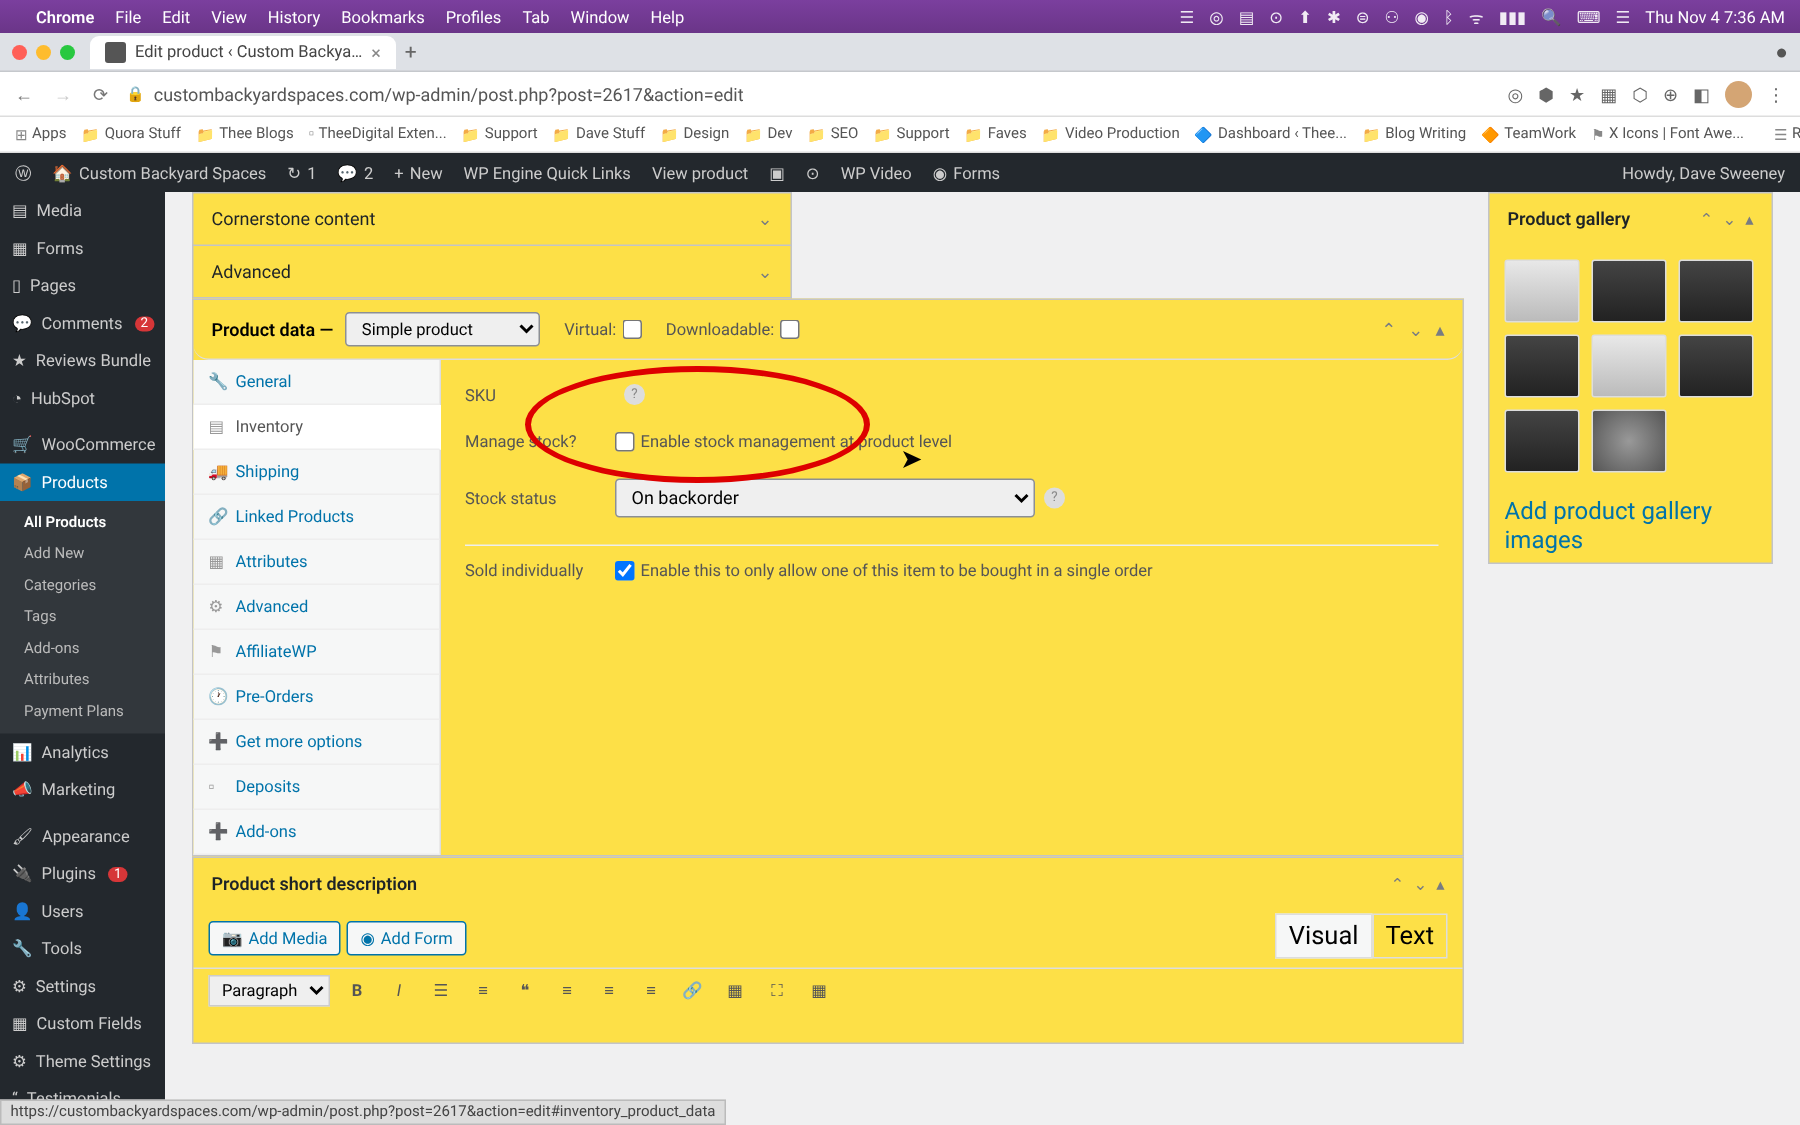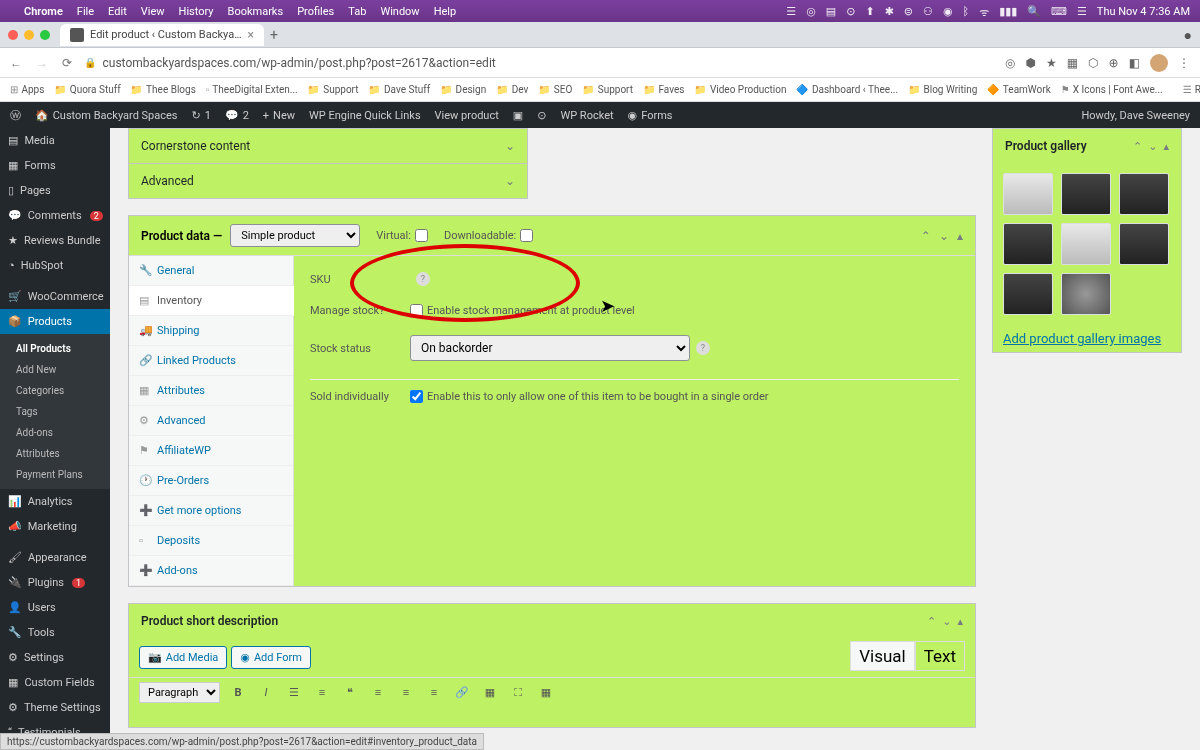--- a/index.html
+++ b/index.html
@@ -36,25 +36,25 @@
 .sidebar .sub { background:#32373c; padding:4px 0; }
 .sidebar .sub .si { padding:5px 8px 5px 16px; font-size:10px; color:#bbb; cursor:pointer; }
 .sidebar .sub .si.cur { font-weight:600; color:#fff; }
 .sidebar .plugbadge { background:#d63638; color:#fff; border-radius:8px; padding:0 4px; font-size:9px; margin-left:2px; }
 .content { flex:1; background:#f0f0f1; overflow-y:auto; padding:0 18px; position:relative; }
 .pagetitle { padding:10px 0; font-size:16px; font-weight:600; color:#1d2327; display:flex; justify-content:space-between; align-items:center; }
 .inboxico { font-size:10px; color:#777; text-align:center; line-height:1.1; }
 .twocol { display:flex; gap:16px; }
 .leftcol { flex:1; }
 .rightcol { width:190px; }
-.metabox { background:#bef264; border:1px solid #c3c4c7; margin-bottom:16px; }
+.metabox { background:#fde047; border:1px solid #c3c4c7; margin-bottom:0; }
 .metabox .mbhead { padding:10px 12px; font-size:12px; color:#1d2327; display:flex; align-items:center; cursor:pointer; }
 .metabox .mbhead .toggle { margin-left:auto; color:#787c82; }
 .metabox .mbhead .tools { margin-left:auto; display:flex; gap:6px; color:#787c82; font-size:11px; }
-.pdhead { padding:8px 12px; display:flex; align-items:center; gap:8px; border-bottom:1px solid #ddd; font-size:12px; }
+.pdhead { padding:8px 12px; display:flex; align-items:center; gap:8px; border-bottom:1px solid #ddd; font-size:12px;border-radius:10px; }
 .pdhead select { font-size:11px; padding:3px 6px; border:1px solid #8c8f94; border-radius:3px; width:130px; }
 .pdhead .chk { display:flex; align-items:center; gap:4px; font-size:11px; color:#555; margin-left:8px; }
 .pdhead .chk input { margin:0; }
 .pdbody { display:flex; min-height:300px; }
 .pdtabs { width:165px; background:#f6f7f7; border-right:1px solid #ddd; }
 .pdtabs .tab { padding:8px 10px; font-size:11px; color:#0073aa; display:flex; align-items:center; gap:6px; border-bottom:1px solid #eee; cursor:pointer; background:transparent; border-radius:0; }
 .pdtabs .tab.active { background:#fff; color:#555; border-right:1px solid #fff; margin-right:-1px; }
 .pdtabs .tabico { width:12px; font-size:11px; color:#999; }
 .pdpanel { flex:1; padding:16px; font-size:12px; color:#555; }
 .frow { display:flex; align-items:center; margin-bottom:18px; }
@@ -63,21 +63,21 @@
 .frow input.highlight { background:linear-gradient(to right, #ffff00 0%, #ffff00 35%, #fff 35%); }
 .frow select { width:280px; padding:4px 6px; border:1px solid #8c8f94; border-radius:3px; font-size:12px; }
 .frow .help { margin-left:6px; color:#888; background:#ddd; border-radius:50%; width:14px; height:14px; display:inline-flex; align-items:center; justify-content:center; font-size:9px; }
 .frow .chklbl { font-size:11px; color:#555; margin-left:4px; }
 .redcircle { position:absolute; border:4px solid #d00; border-radius:50%; width:230px; height:78px; pointer-events:none; z-index:50; }
 .cursor { position:absolute; font-size:18px; color:#000; z-index:60; pointer-events:none; }
 .gallery { display:flex; flex-wrap:wrap; gap:8px; padding:10px; }
 .gallery .thumb { width:50px; height:42px; background:linear-gradient(#e8e8e8,#bbb); border:1px solid #ddd; border-radius:2px; }
 .gallery .thumb.dark { background:linear-gradient(#444,#222); }
 .gallery .thumb.round { background:radial-gradient(circle,#999,#555); }
-.addgal { font-size:13px; color:#0073aa; text-decoration:underline; padding:6px 10px; display:block; cursor:pointer; }
+.addgal { font-size:16px; color:#0073aa; padding:6px 10px; display:block; cursor:pointer; }
 .shortdesc .toolbar { padding:8px 10px; }
 .shortdesc .btn { display:inline-flex; align-items:center; gap:4px; font-size:11px; padding:4px 8px; border:1px solid #0073aa; border-radius:3px; color:#0073aa; background:#f6f7f7; cursor:pointer; }
 .shortdesc .edtabs { float:right; font-size:17px;text-align:right; }
 .shortdesc .edtabs span { padding:4px 8px; border:1px solid #ddd; cursor:pointer; }
 .shortdesc .edtabs .act { background:#f6f7f7; }
 .shortdesc .tbar2 { padding:4px 10px; border-top:1px solid #ddd; display:flex; align-items:center; gap:8px; font-size:11px; }
 .shortdesc .tbar2 select { font-size:11px; padding:2px 4px; border:1px solid #ccc; }
 .shortdesc .tbar2 .tbtn { width:20px; height:20px; display:inline-flex; align-items:center; justify-content:center; color:#555; cursor:pointer; }
 .shortdesc .editor { padding:10px 14px; font-family:Georgia,serif; font-size:13px; color:#222; }
 .statusbar { position:absolute; bottom:0; left:0; background:#ddd; font-size:10px; padding:2px 6px; color:#444; border:1px solid #bbb; }
@@ -232,21 +232,21 @@
 <div class="wpadmin">
   <span class="item">ⓦ</span>
   <span class="item">🏠 <span>Custom Backyard Spaces</span></span>
   <span class="item">↻ <span>1</span></span>
   <span class="item">💬 <span>2</span></span>
   <span class="item">+ <span>New</span></span>
   <span class="item">WP Engine Quick Links</span>
   <span class="item">View product</span>
   <span class="item">▣</span>
   <span class="item">⊙</span>
-  <span class="item">WP Rocket</span>
+  <span class="item">WP Video</span>
   <span class="item">◉ <span>Forms</span></span>
   <span class="item right">Howdy, Dave Sweeney</span>
 </div>
 
 <div class="main">
   <div class="sidebar">
     <div class="mi">
         <span>▤</span>
         <span>Media</span>
       </div>

